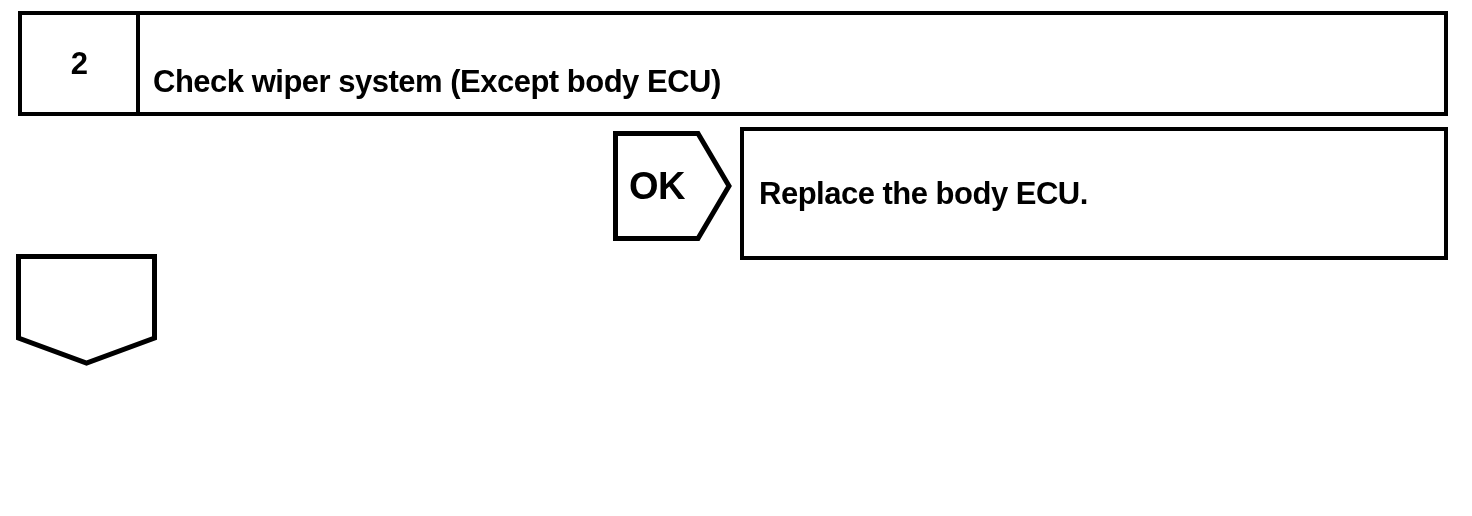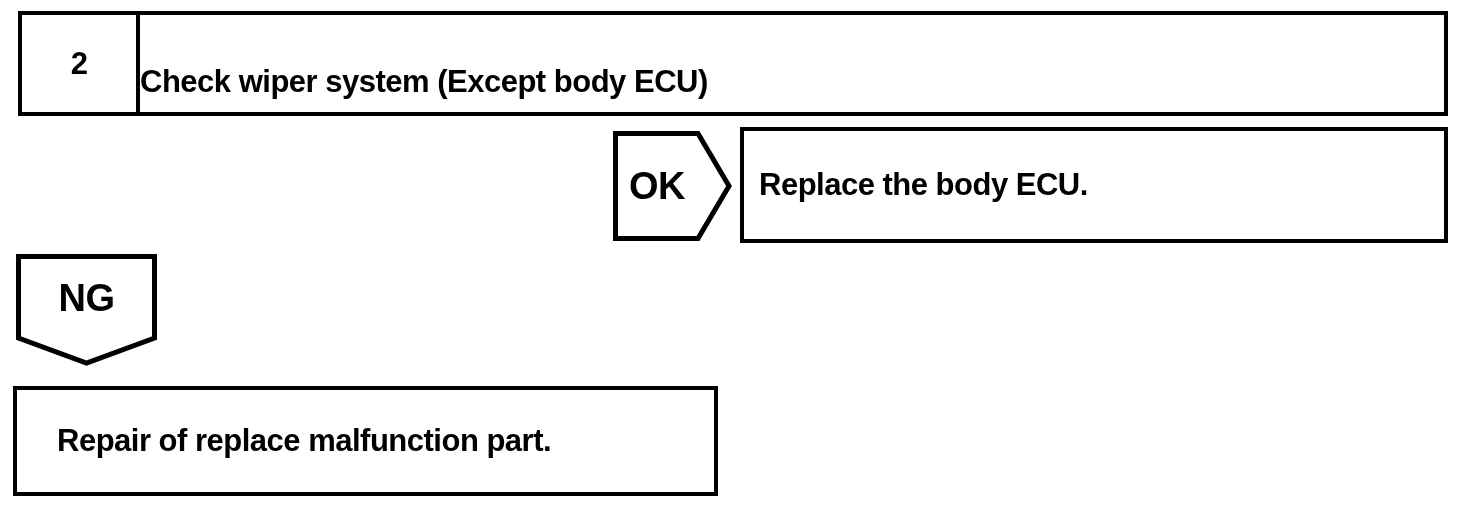--- a/index.html
+++ b/index.html
@@ -41,20 +41,21 @@
     display: flex;
     align-items: center;
     justify-content: center;
     font-size: 31px;
     flex: 0 0 auto;
   }
   .step-title {
     flex: 1;
     display: flex;
     align-items: center;
+    padding-left: 13px;
     margin-top: 36px;
   }
   .connector {
     position: absolute;
   }
   .connector svg {
     position: absolute;
     left: 0;
     top: 0;
     display: block;
@@ -88,21 +89,21 @@
   .ng-connector .connector-label {
     left: 0;
     top: 16px;
     width: 100%;
     height: 56px;
   }
   .ok-action-box {
     left: 740px;
     top: 127px;
     width: 708px;
-    height: 116px;
+    height: 133px;
     padding-left: 15px;
   }
   .ng-action-box {
     left: 13px;
     top: 386px;
     width: 705px;
     height: 110px;
     padding-left: 40px;
   }
 </style>
@@ -124,20 +125,16 @@
   </div>
 
   <div class="flow-box ok-action-box">
     <span>Replace the body ECU.</span>
   </div>
 
   <div class="connector ng-connector">
     <svg width="141" height="112" viewBox="0 0 141 112">
       <polygon points="2.5,2.5 138.5,2.5 138.5,84 70.5,109 2.5,84" fill="#ffffff" stroke="#000000" stroke-width="5" stroke-linejoin="miter"></polygon>
     </svg>
-    <span class="connector-label">NG</span>
   </div>
 
-  <div class="flow-box ng-action-box">
-    <span>Repair of replace malfunction part.</span>
-  </div>
 
 </div>
 
 </body></html>

